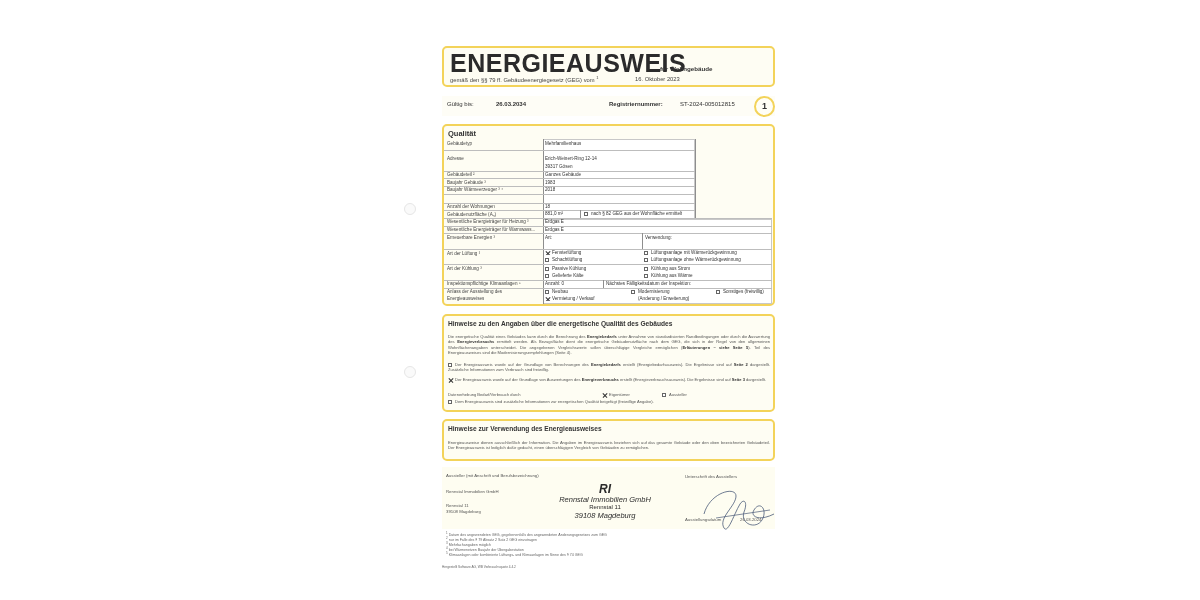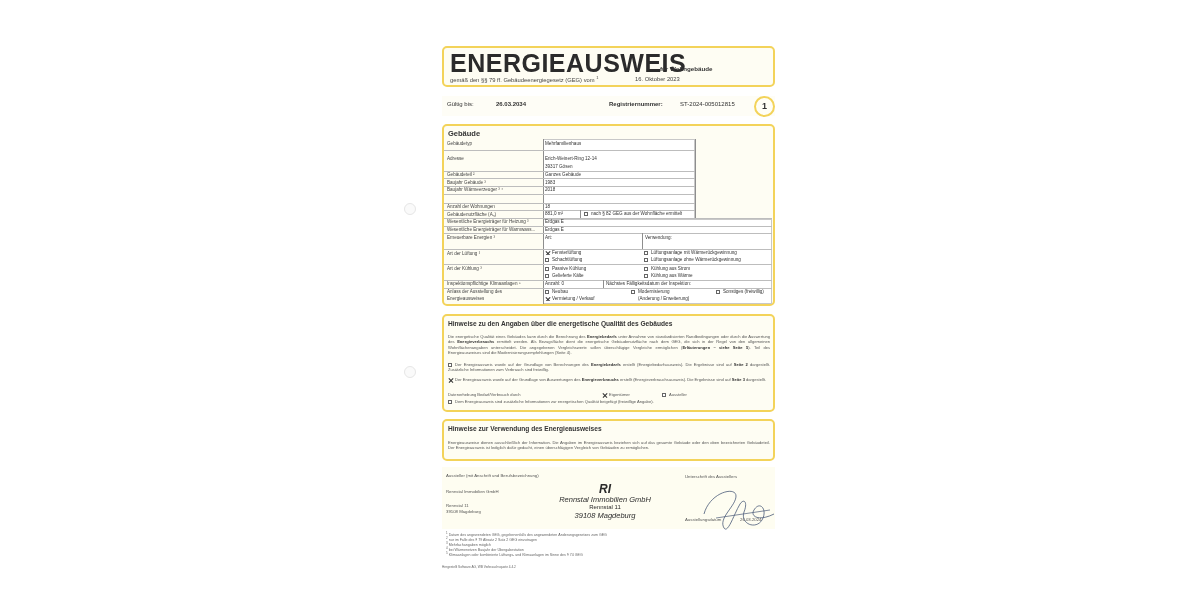--- a/index.html
+++ b/index.html
@@ -71,21 +71,21 @@
 
 <div class="validrow">
   <span style="left:5px;">Gültig bis:</span>
   <span style="left:54px; font-weight:bold;">26.03.2034</span>
   <span style="left:167px; font-weight:bold;">Registriernummer:</span>
   <span style="left:238px;">ST-2024-005012815</span>
 </div>
 <div class="pagecircle">1</div>
 
 <div class="ybox geb">
-  <div class="sect-title">Gebäude</div>
+  <div class="sect-title">Qualität</div>
 </div>
 
 <div class="wbox" style="left:543px; top:139px; width:152px; height:80px;"></div>
 <div class="wbox" style="left:543px; top:219px; width:229px; height:85px;"></div>
 <div class="vline" style="left:543px; top:139px; height:165px;"></div>
 <div class="vline" style="left:695px; top:139px; height:80px;"></div>
 <div class="hline" style="left:444px; top:150px; width:251px;"></div>
 <div class="hline" style="left:444px; top:171px; width:251px;"></div>
 <div class="hline" style="left:444px; top:178px; width:251px;"></div>
 <div class="hline" style="left:444px; top:186px; width:251px;"></div>

